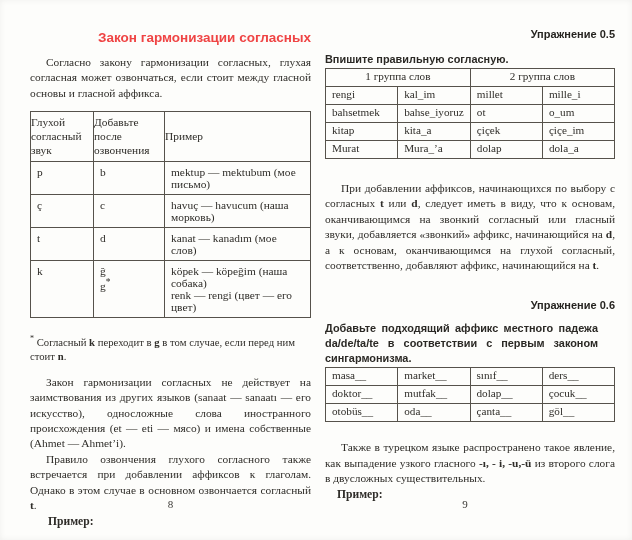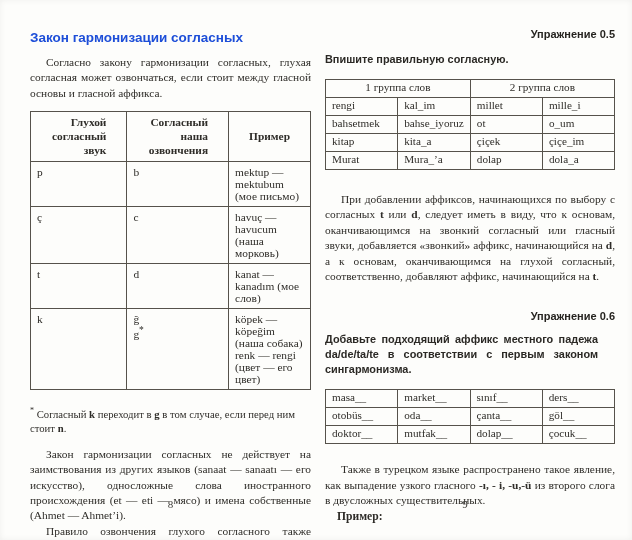--- a/index.html
+++ b/index.html
@@ -8,38 +8,38 @@
     background:#fdfdfb; overflow:hidden;
     font-family:"Liberation Serif", serif; color:#2f2d29;
     box-shadow: inset 0 0 6px rgba(0,0,0,0.06);
   }
   .col { position:absolute; top:28px; }
   .col-left  { left:30px;  width:281px; }
   .col-right { left:325px; width:290px; }
 
   .doc-title {
     font-family:"Liberation Sans", sans-serif;
-    font-weight:bold; font-size:13.5px; text-align:left;
-    margin:2px 0 10px 0; color:#1d4ed8;
+    font-weight:bold; font-size:13.5px; text-align:right;
+    margin:2px 0 10px 0; color:#ef4444;
   }
   .body-p {
     font-size:11.4px; line-height:15.4px; text-align:justify;
     text-indent:16px; margin:0;
   }
   .mt { margin-top:12px; }
 
   table { border-collapse:collapse; width:100%; }
   th, td {
     border:1px solid #56524b; font-size:11.4px;
     padding:2px 6px; vertical-align:top; font-weight:normal;
   }
   .voicing-table { margin-top:10px; margin-bottom:14px; }
   .voicing-table th {
-    font-weight:bold; text-align:right; vertical-align:middle;
-    line-height:1.2; padding:4px 20px;
+    font-weight:normal; text-align:left; vertical-align:middle;
+    line-height:1.2; padding:4px 0;
   }
   .voicing-table .c1 { width:62px; }
   .voicing-table .c2 { width:70px; }
   .voicing-table td { padding:4px 6px; }
 
   .footnote { font-size:10.7px; margin:2px 0 0 0; line-height:14px; }
   .footnote sup { font-size:8px; }
 
   .example-label {
     font-weight:bold; font-size:11.6px; margin:1px 0 7px 18px;
@@ -47,21 +47,21 @@
 
   .ex-heading {
     font-family:"Liberation Sans", sans-serif; font-weight:bold;
     font-size:11px; margin:0 0 0 0; color:#262420;text-align:right;
   }
   .ex-instruction {
     font-family:"Liberation Sans", sans-serif;
     font-weight:bold; font-size:10.9px;
     line-height:15px; text-align:justify; margin:12px 17px 0 0; color:#2b2925;
   }
-  .ex-table { margin-top:12px; }
+  .ex-table { margin-top:1px; }
   .ex-table td, .ex-table th { padding:1px 6px; font-size:11.2px; height:15px; }
   .ex-table th { text-align:center; }
   .ex-table .q { width:25%; }
 
   .page-number {
     position:absolute; top:498px; font-size:11px; width:281px;
     text-align:center; color:#3a3834;
   }
   .page-number.pn-left  { left:30px; }
   .page-number.pn-right { left:330px; width:270px; }
@@ -75,21 +75,21 @@
   <div class="col col-left">
 
     <div class="doc-title">Закон гармонизации согласных</div>
 
     <p class="body-p">Согласно закону гармонизации согласных, глухая согласная может озвончаться, если стоит между гласной основы и гласной аффикса.</p>
 
     <table class="voicing-table">
       <tbody>
           <tr>
         <th class="c1">Глухой согласный звук</th>
-        <th class="c2">Согласный наша озвончения</th>
+        <th class="c2">Добавьте после озвончения</th>
         <th>Пример</th>
       </tr>
       <tr>
         <td>p</td>
         <td>b</td>
         <td>mektup — mektubum (мое письмо)</td>
       </tr>
       <tr>
         <td>ç</td>
         <td>c</td>
@@ -168,31 +168,31 @@
 
     <table class="ex-table">
       <tbody>
           <tr>
         <td class="q">masa__</td>
         <td class="q">market__</td>
         <td class="q">sınıf__</td>
         <td class="q">ders__</td>
       </tr>
       <tr>
+        <td>doktor__</td>
+        <td>mutfak__</td>
+        <td>dolap__</td>
+        <td>çocuk__</td>
+      </tr>
+      <tr>
         <td>otobüs__</td>
         <td>oda__</td>
         <td>çanta__</td>
         <td>göl__</td>
       </tr>
-      <tr>
-        <td>doktor__</td>
-        <td>mutfak__</td>
-        <td>dolap__</td>
-        <td>çocuk__</td>
-      </tr>
     </tbody>
       </table>
 
     <p class="body-p" style="margin-top:18px;">Также в турецком языке распространено такое явление, как выпадение узкого гласного <b>-ı, - i, -u,-ü</b> из второго слога в двусложных существительных.</p>
 
     <div class="example-label" style="margin-left:12px;">Пример:</div>
 
   </div>
 
   <div class="page-number pn-left">8</div>

